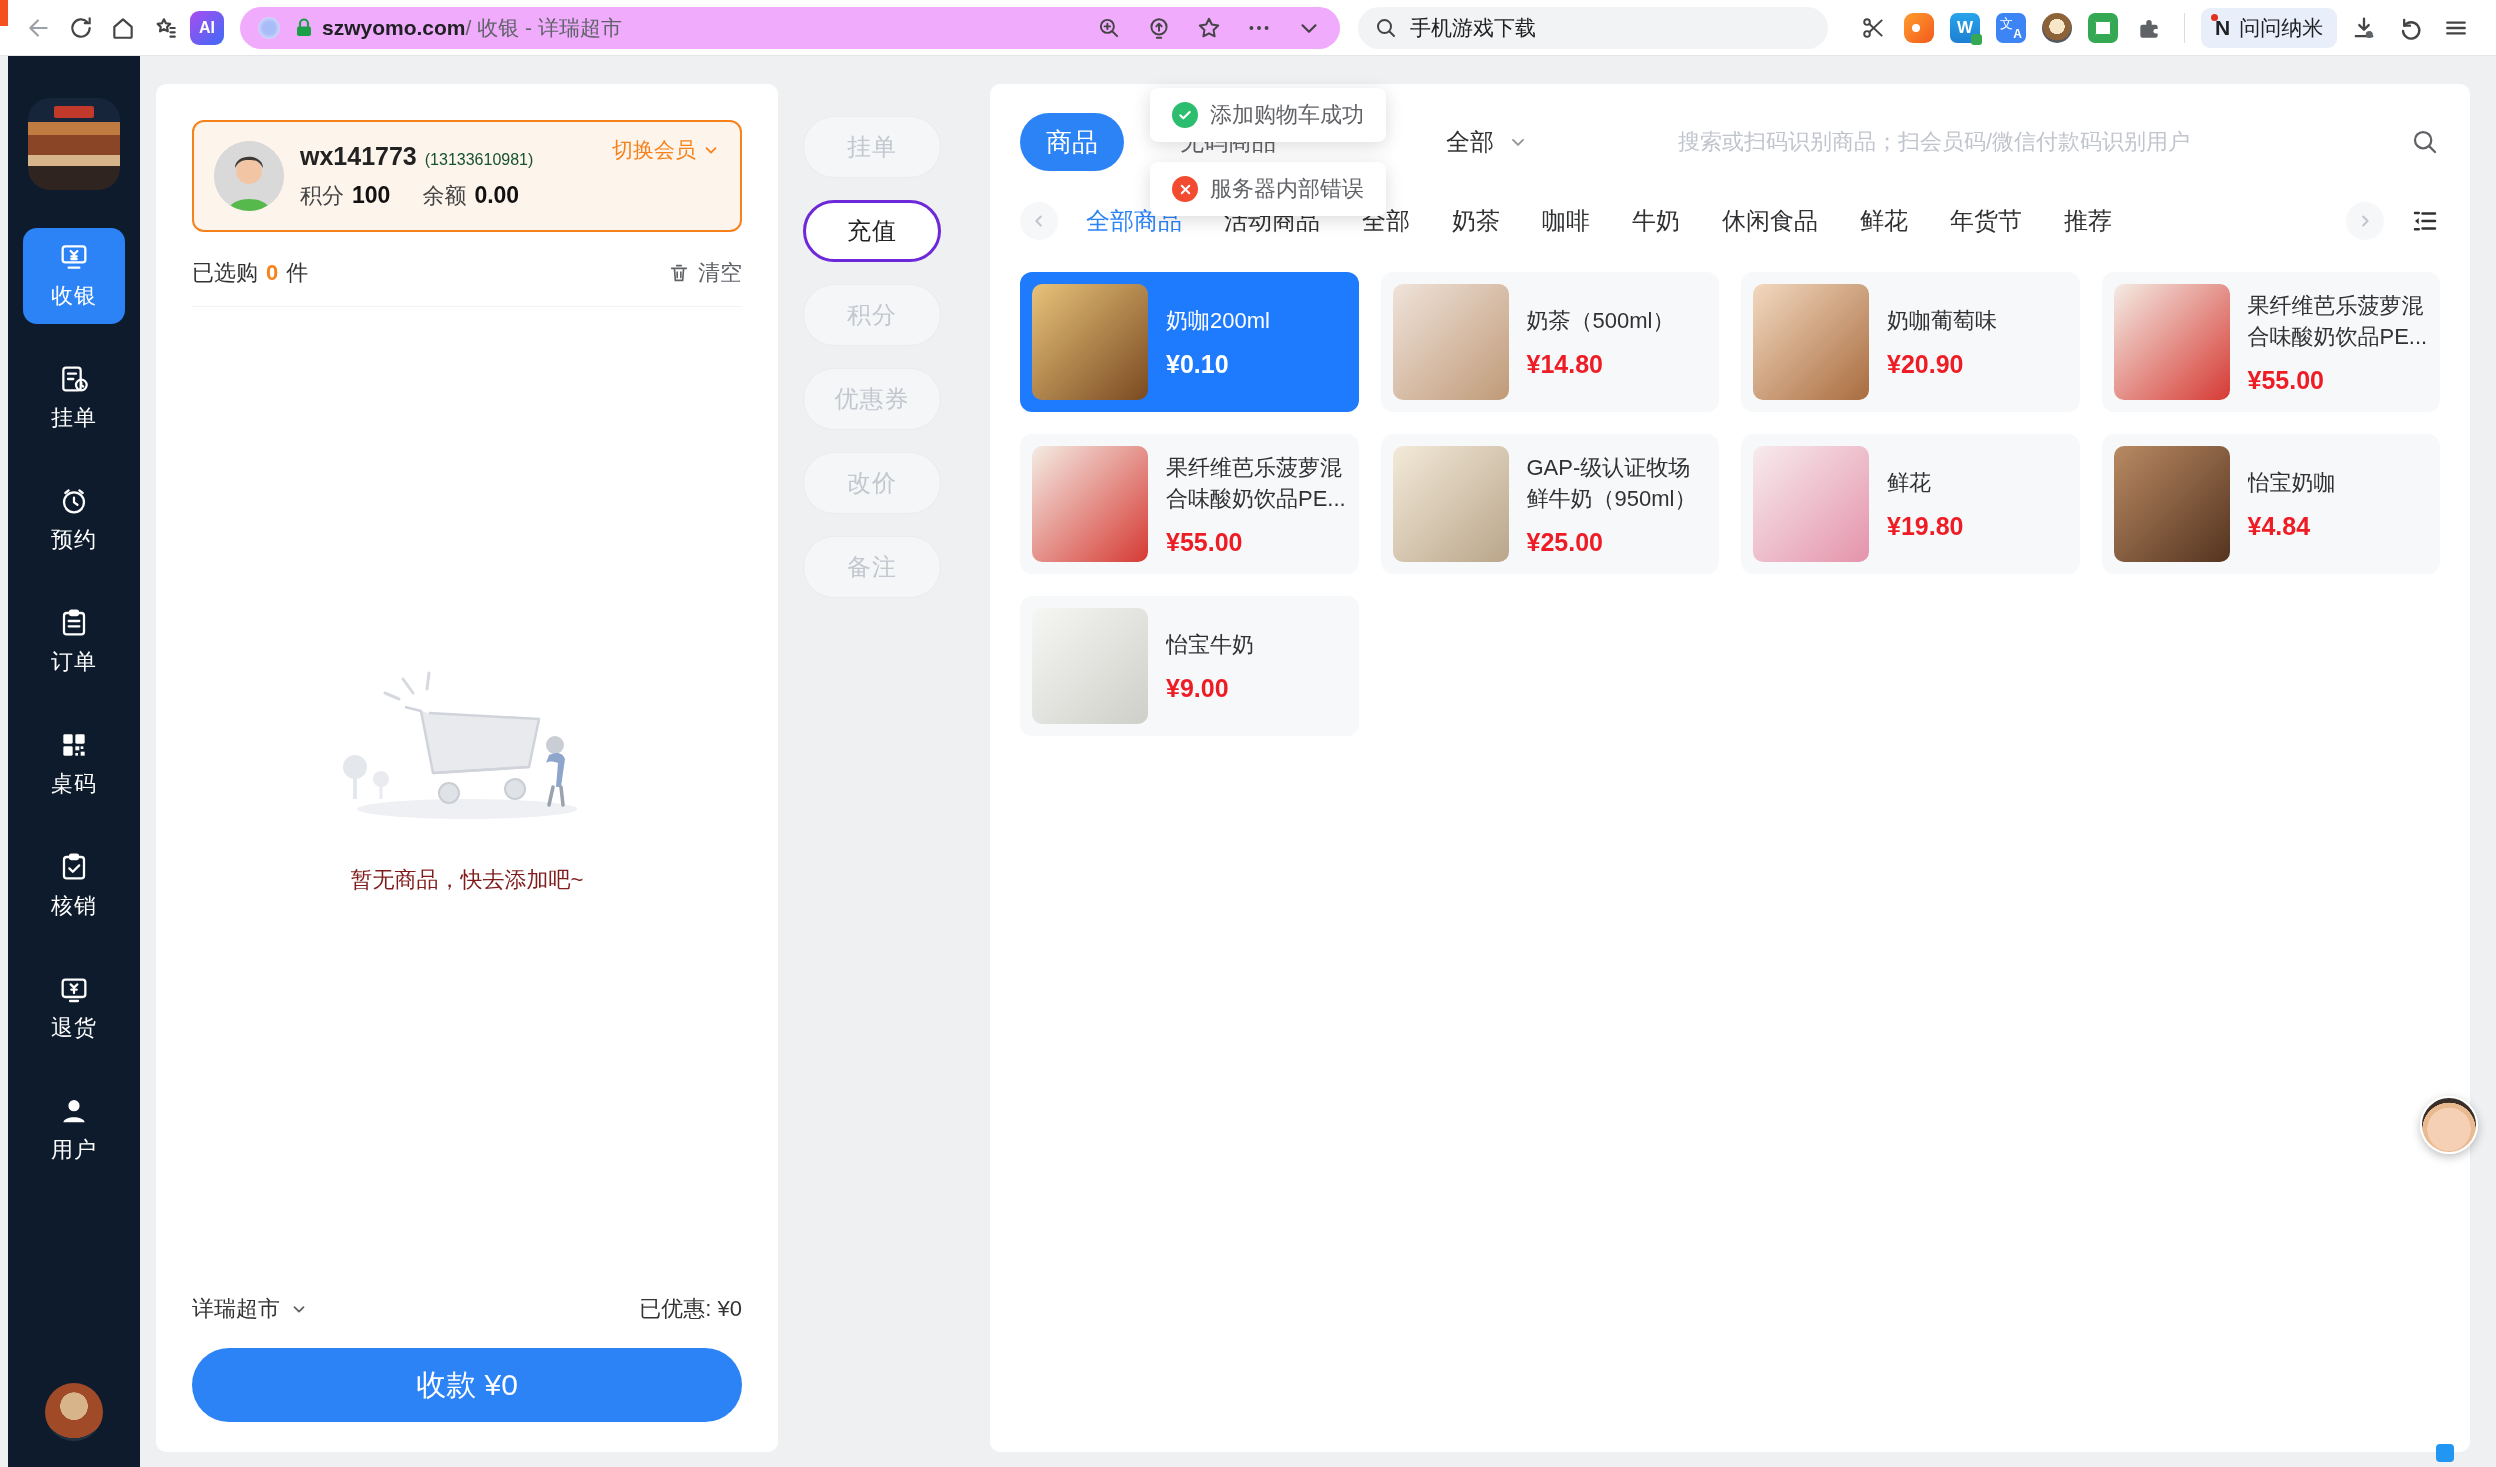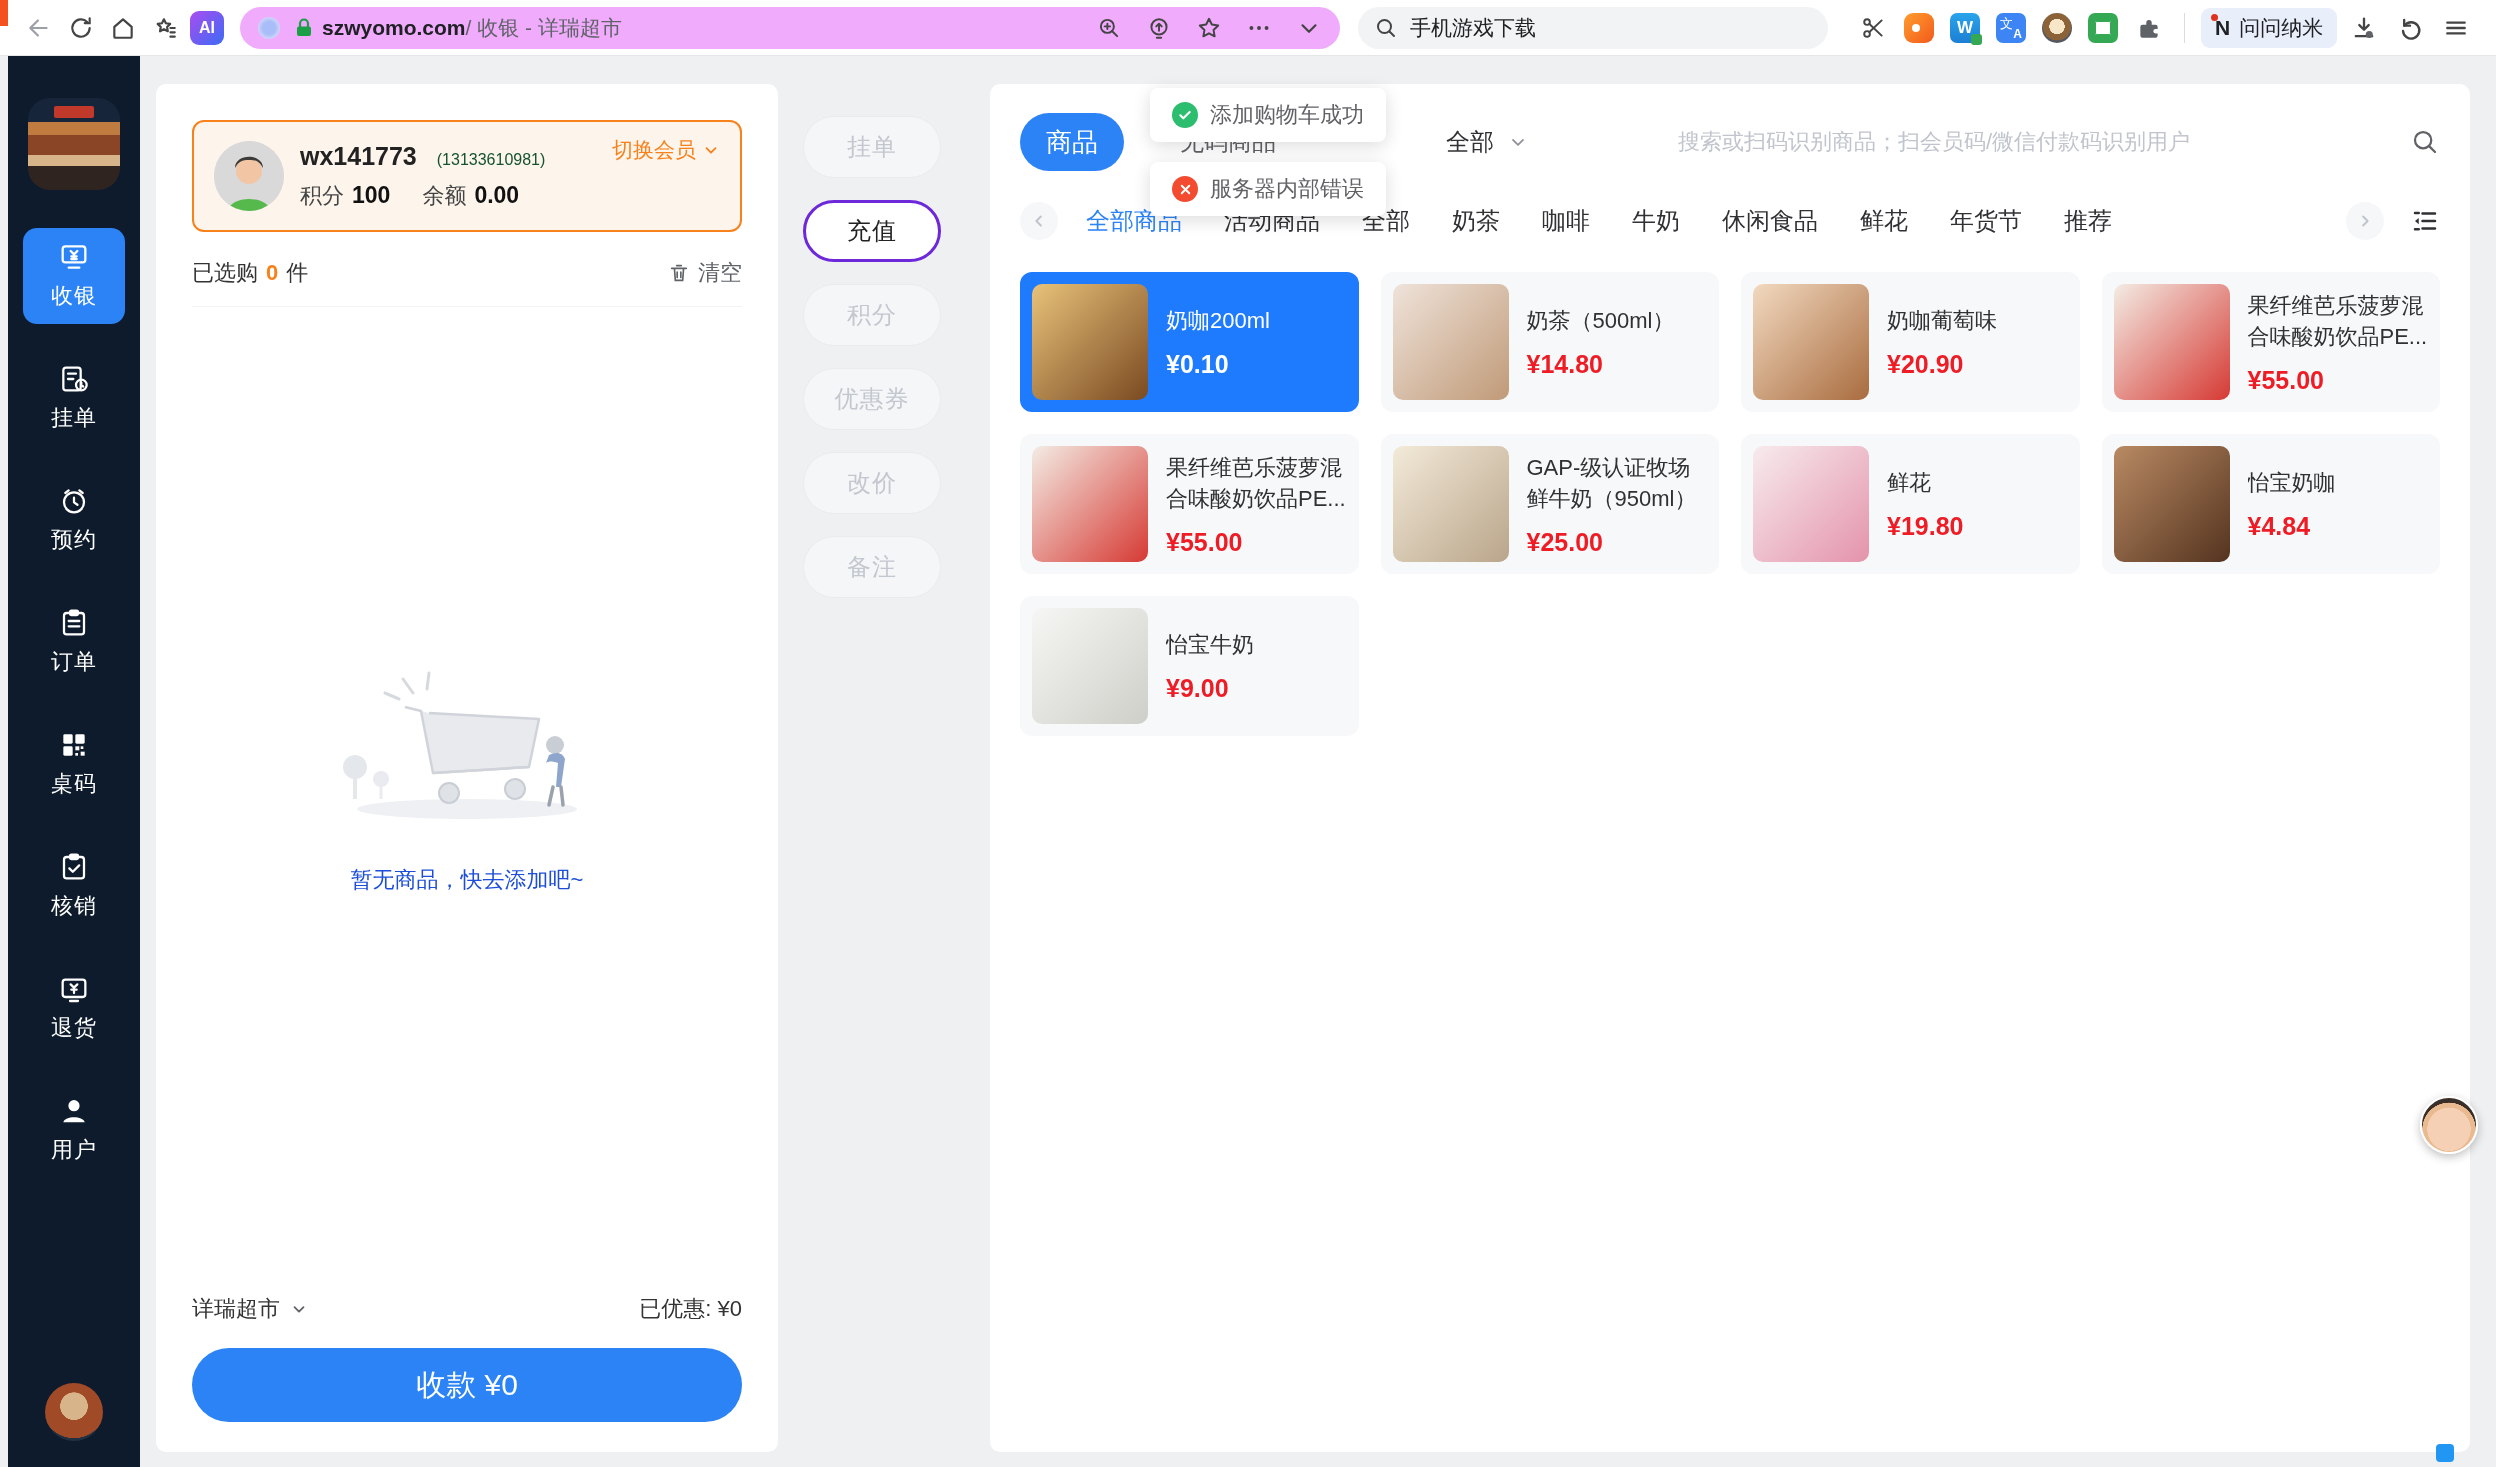--- a/index.html
+++ b/index.html
@@ -88,38 +88,38 @@
   
   .cart-panel {
     position: absolute; left: 156px; top: 84px; width: 622px; height: 1368px;
     background: #fff; border-radius: 10px; display: flex; flex-direction: column;
   }
   .member-card {
     margin: 36px 36px 0; height: 112px; border: 2px solid #f7821c; border-radius: 12px;
     background: #fdf4ec; display: flex; align-items: center; padding: 0 20px; gap: 16px;
   }
   .member-avatar { width: 70px; height: 70px; border-radius: 50%; overflow: hidden; background: #d9d9d9; flex: none; }
-  .member-name-row { display: flex; align-items: baseline; gap: 20px; }
+  .member-name-row { display: flex; align-items: baseline; gap: 8px; }
   .member-name { font-size: 25px; font-weight: 700; color: #222; }
   .member-phone { font-size: 16px; color: #14532d; }
   .member-stats { margin-top: 10px; font-size: 22px; color: #444; display: flex; gap: 8px; align-items: baseline; }
   .member-stats b { color: #111; font-size: 23px; }
   .member-stats .gap { width: 16px; }
   .switch-member {
     margin-left: auto; align-self: flex-start; margin-top: 14px;
     color: #f7821c; font-size: 21px; display: flex; align-items: center; gap: 6px; cursor: pointer; white-space: nowrap;
   }
   .selected-row {
     margin: 26px 36px 0; display: flex; align-items: center; padding-bottom: 18px;
     border-bottom: 1px solid #f2f3f5; font-size: 22px; color: #333;
   }
   .selected-count { color: #f7821c; font-weight: 700; margin: 0 8px; }
   .clear-btn { margin-left: auto; display: flex; align-items: center; gap: 8px; color: #5f6368; font-size: 22px; cursor: pointer; }
   .cart-empty { flex: 1; display: flex; flex-direction: column; align-items: center; justify-content: center; margin-top: -70px; }
-  .empty-text { margin-top: 28px; font-size: 22px; color: #1d4ed8; }
+  .empty-text { margin-top: 28px; font-size: 22px; color: #7f1d1d; }
   .cart-footer { padding: 0 36px 30px; }
   .footer-row { display: flex; align-items: center; font-size: 22px; color: #333; }
   .store-select { display: flex; align-items: center; gap: 10px; cursor: pointer; }
   .discount-text { margin-left: auto; }
   .checkout-btn {
     margin-top: 24px; height: 74px; border-radius: 37px; background: #2b83f6; border: none; width: 100%;
     color: #fff; font-size: 30px; display: flex; align-items: center; justify-content: center; cursor: pointer;
     font-family: inherit;
   }
 

